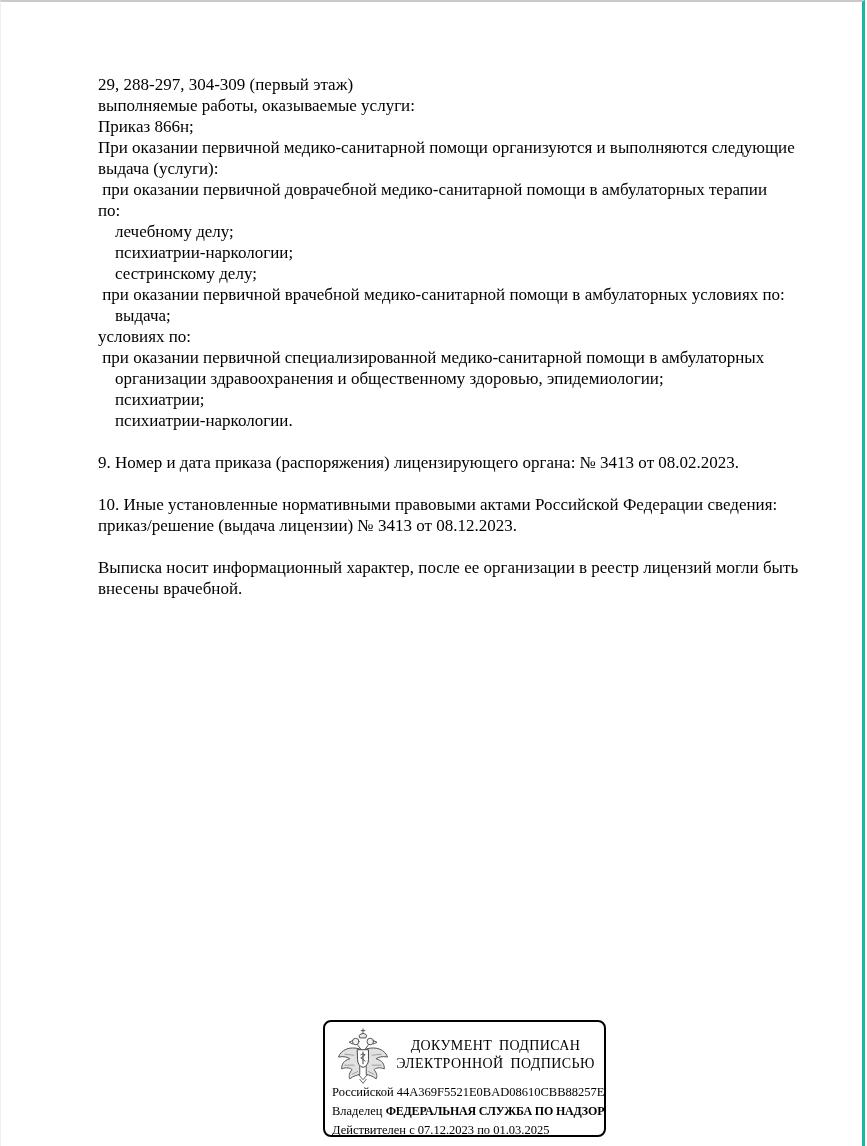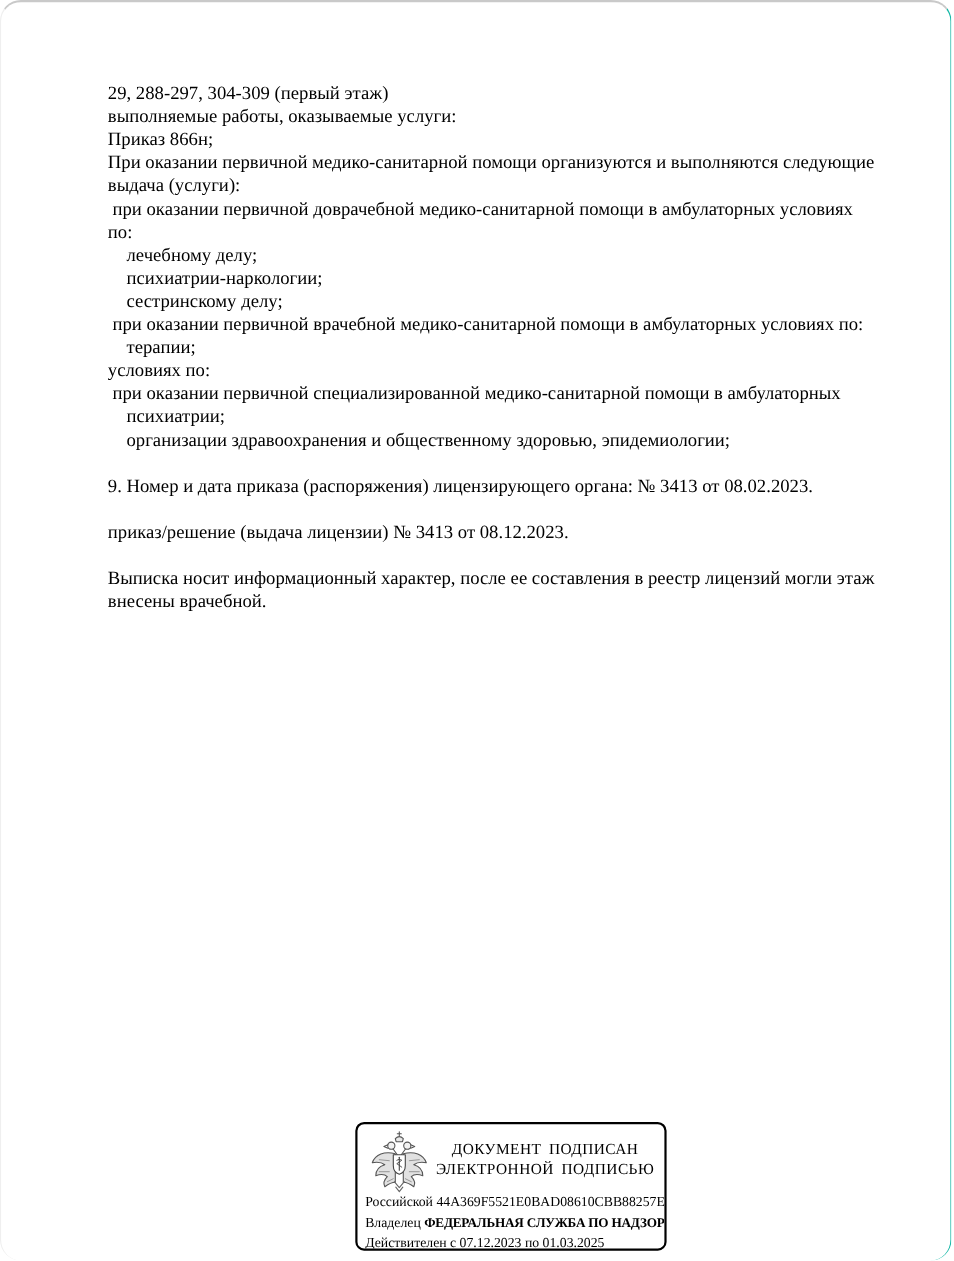--- a/index.html
+++ b/index.html
@@ -4,24 +4,23 @@
 <style>
   html,body{margin:0;padding:0;background:#ffffff;}
   body{
     width:867px;height:1146px;position:relative;overflow:hidden;
     font-family:"Liberation Serif", serif;color:#000;
   }
   .page{
     position:absolute;left:0;top:0;width:865px;height:1146px;
     background:#ffffff;
     border-top:2px solid #c9c9c9;
-    border-right:1px solid #14b8a6;
+    border-right:3px solid #14b8a6;
     border-left:1px solid #efefef;
     box-sizing:border-box;
-    border-radius:19px;
   }
   .doc-text{
     position:absolute;left:97px;top:72px;width:726px;
     font-size:17px;line-height:21px;color:#000;
   }
   .doc-text .line{white-space:pre-wrap;min-height:21px;}
   .stamp{
     position:absolute;left:322px;top:1018px;width:283px;height:117px;
     border:2.5px solid #000;border-radius:8px;background:#fff;
     box-sizing:border-box;overflow:hidden;
@@ -45,37 +44,39 @@
 <body>
 
 <div class="page">
 
   <div class="doc-text">
       <div class="line">29, 288-297, 304-309 (первый этаж)</div>
       <div class="line">выполняемые работы, оказываемые услуги:</div>
       <div class="line">Приказ 866н;</div>
       <div class="line">При оказании первичной медико-санитарной помощи организуются и выполняются следующие</div>
       <div class="line">выдача (услуги):</div>
-      <div class="line"> при оказании первичной доврачебной медико-санитарной помощи в амбулаторных условиях</div>
+      <div class="line"> при оказании первичной доврачебной медико-санитарной помощи в амбулаторных терапии</div>
       <div class="line">по:</div>
       <div class="line">    лечебному делу;</div>
       <div class="line">    психиатрии-наркологии;</div>
       <div class="line">    сестринскому делу;</div>
       <div class="line"> при оказании первичной врачебной медико-санитарной помощи в амбулаторных условиях по:</div>
-      <div class="line">    терапии;</div>
+      <div class="line">    выдача;</div>
       <div class="line">условиях по:</div>
       <div class="line"> при оказании первичной специализированной медико-санитарной помощи в амбулаторных</div>
+      <div class="line">    организации здравоохранения и общественному здоровью, эпидемиологии;</div>
       <div class="line">    психиатрии;</div>
-      <div class="line">    организации здравоохранения и общественному здоровью, эпидемиологии;</div>
+      <div class="line">    психиатрии-наркологии.</div>
       <div class="line"></div>
       <div class="line">9. Номер и дата приказа (распоряжения) лицензирующего органа: № 3413 от 08.02.2023.</div>
       <div class="line"></div>
+      <div class="line">10. Иные установленные нормативными правовыми актами Российской Федерации сведения:</div>
       <div class="line">приказ/решение (выдача лицензии) № 3413 от 08.12.2023.</div>
       <div class="line"></div>
-      <div class="line">Выписка носит информационный характер, после ее составления в реестр лицензий могли этаж</div>
+      <div class="line">Выписка носит информационный характер, после ее организации в реестр лицензий могли быть</div>
       <div class="line">внесены врачебной.</div>
     </div>
 
   <div class="stamp">
 
     <div class="emblem">
       <svg viewBox="0 0 60 66" xmlns="http://www.w3.org/2000/svg" fill="none" stroke="#555" stroke-width="1.1" stroke-linecap="round" stroke-linejoin="round">
 
         <path d="M30 2 v4 M28 4 h4"></path>
         <path d="M26 9 q4 -4 8 0 l-0.8 3 h-6.4 z" fill="#e8e8e8"></path>

